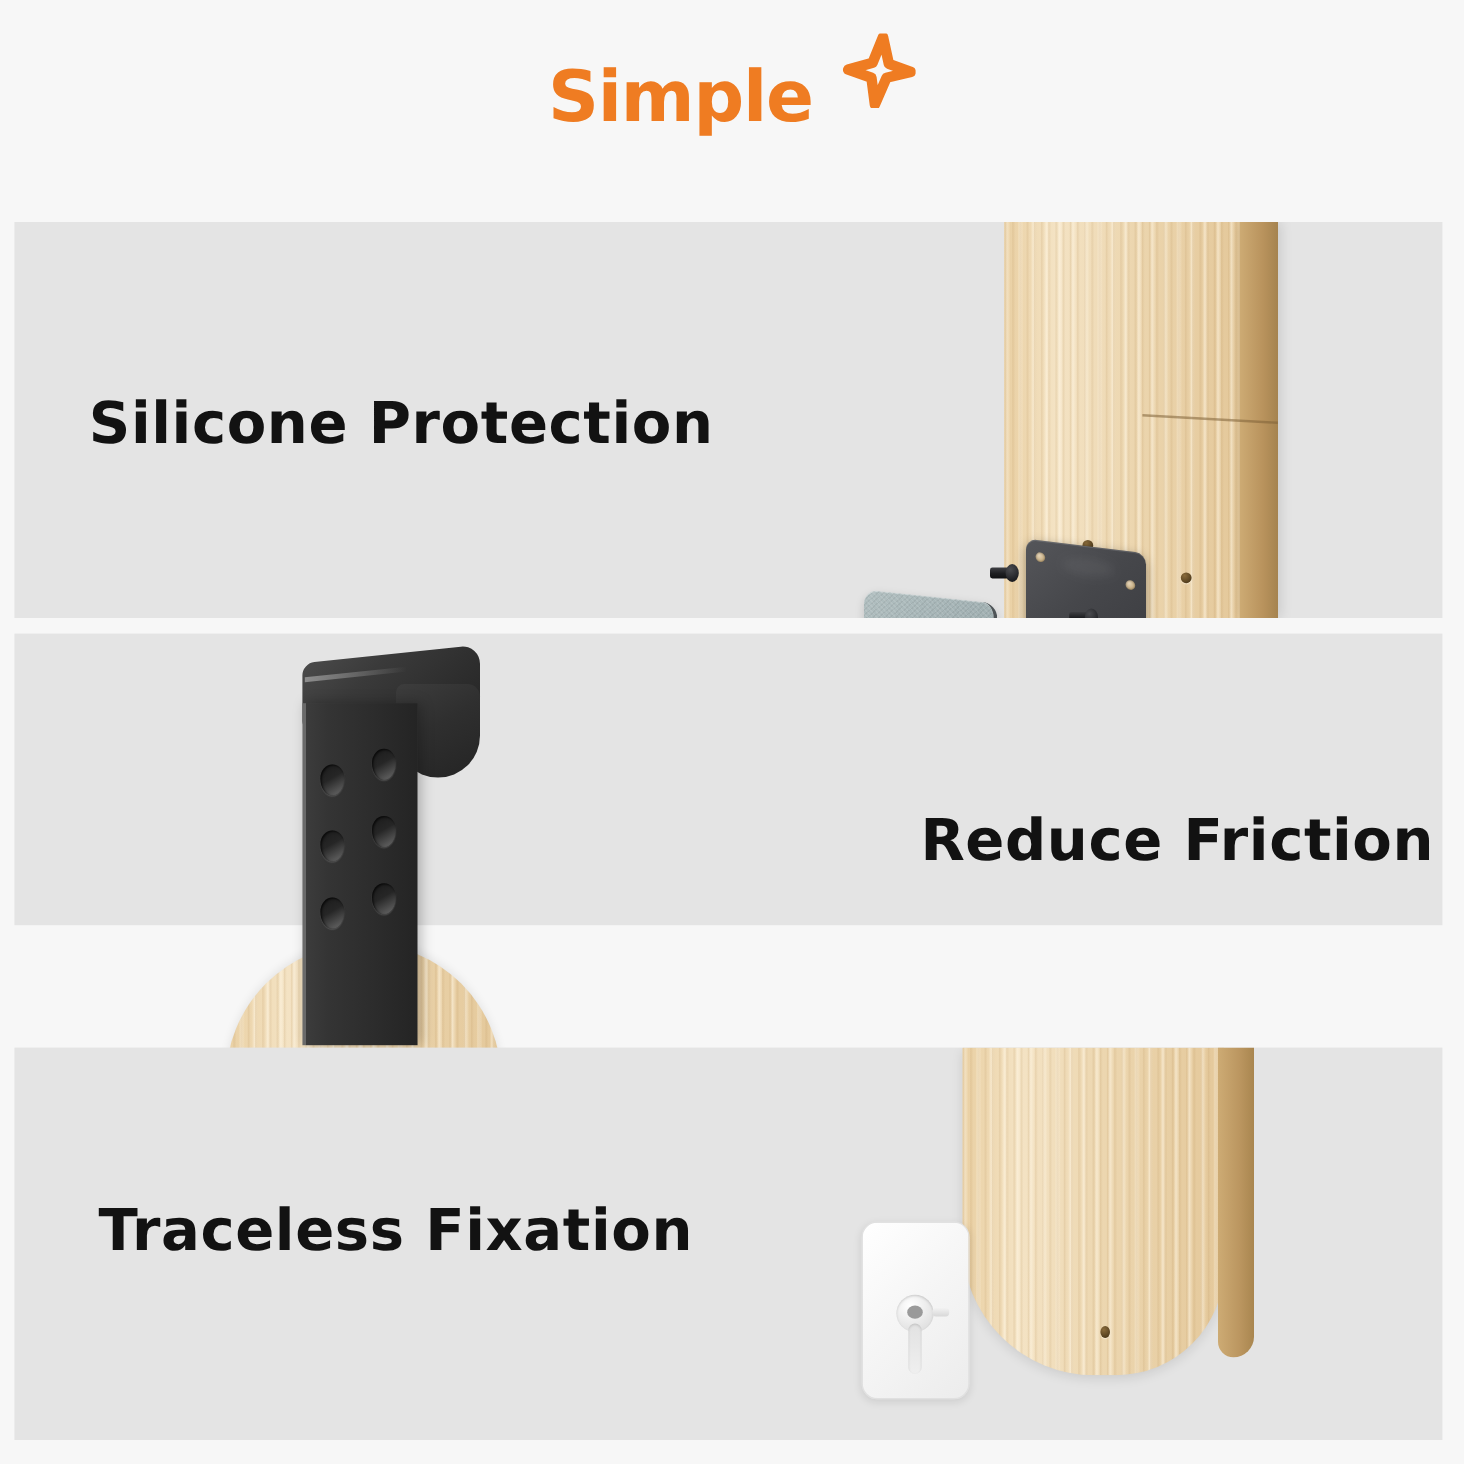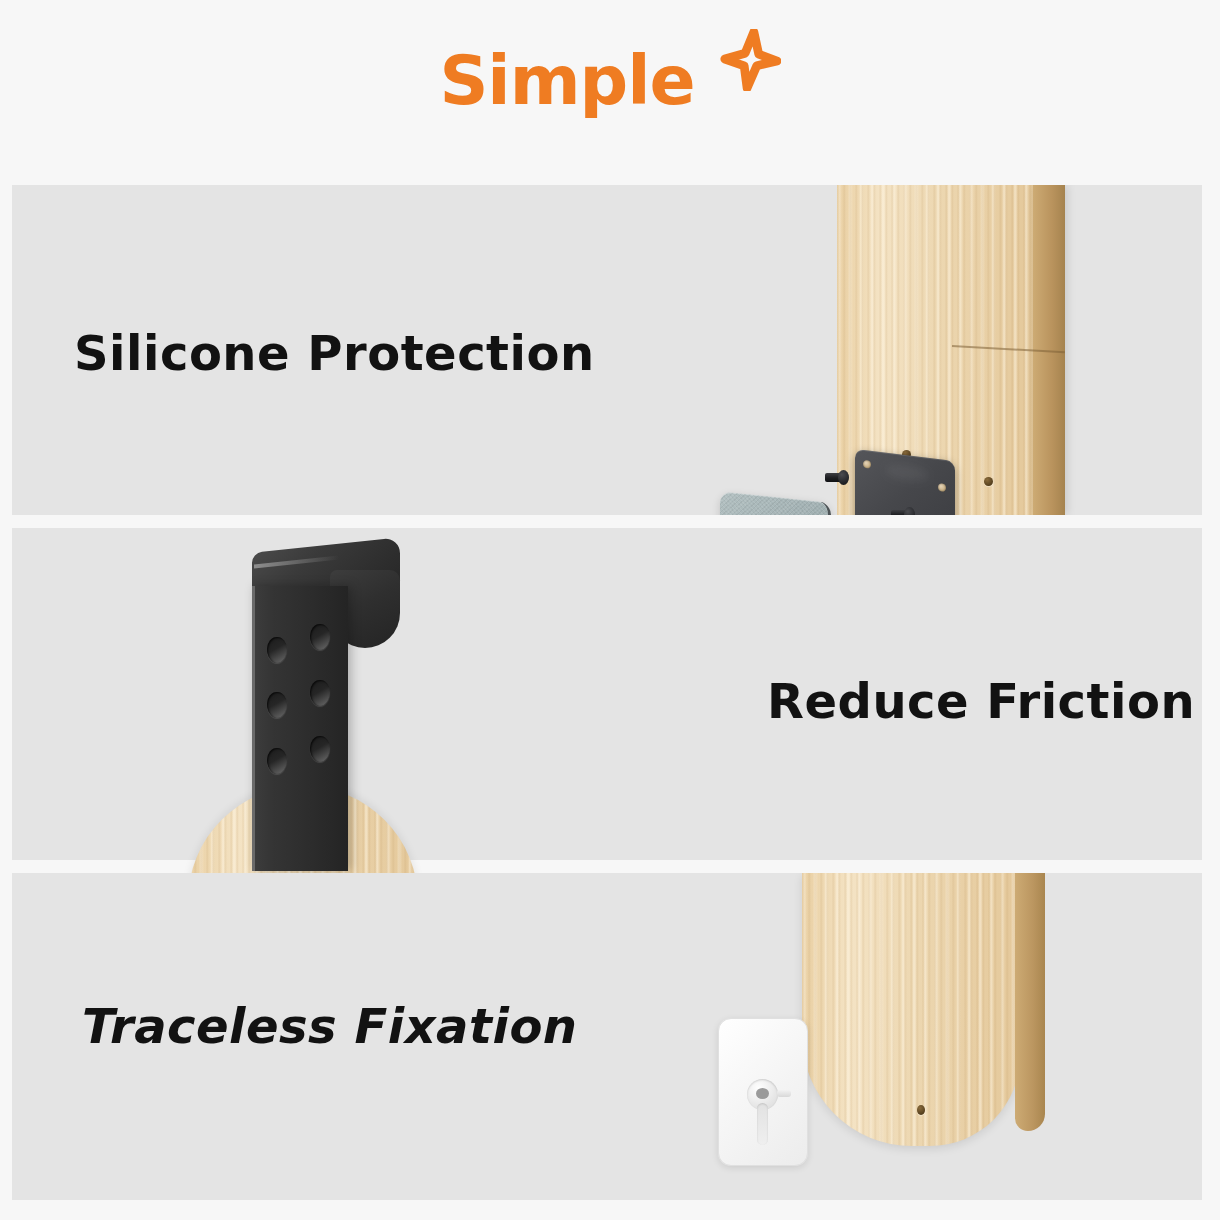--- a/index.html
+++ b/index.html
@@ -22,21 +22,21 @@
     width: 1220px;
     height: 160px;
     display: flex;
     align-items: center;
     justify-content: center;
   }
   .title {
     display: flex;
     align-items: center;
     font-family: "DejaVu Sans", sans-serif;
-    font-size: 68px;
+    font-size: 59px;
     font-weight: bold;
     letter-spacing: -1px;
     white-space: nowrap;
     justify-content: space-between;
   }
   .title .word-accent {
     color: #ef7c22;
     margin-right: 20px;
   }
   .title .word-main {
@@ -52,35 +52,35 @@
 
   
   .panel {
     position: absolute;
     left: 12px;
     width: 1190px;
     background: #e4e4e4;
     overflow: hidden;
   }
   #panel-1 { top: 185px;  height: 330px; }
-  #panel-2 { top: 528px;  height: 332px; }
+  #panel-2 { top: 528px;  height: 243px; }
   #panel-3 { top: 873px;  height: 327px; }
 
   .panel-label {
     position: absolute;
     font-family: "DejaVu Sans", sans-serif;
     font-size: 48px;
     font-weight: bold;
     color: #121212;
     letter-spacing: 0.5px;
     white-space: nowrap;
   }
   #panel-1 .panel-label { left: 62px; top: 140px; }
   #panel-2 .panel-label { left: 755px; top: 145px; }
-  #panel-3 .panel-label { left: 70px; top: 125px; font-style: italic; }
+  #panel-3 .panel-label { left: 70px; top: 125px; }
 
   
   .art { position: absolute; }
 
   
   .wood {
     background-color: #ecd4ab;
     background-image:
       repeating-linear-gradient(90deg,
         rgba(180,140,84,0.00) 0px,

